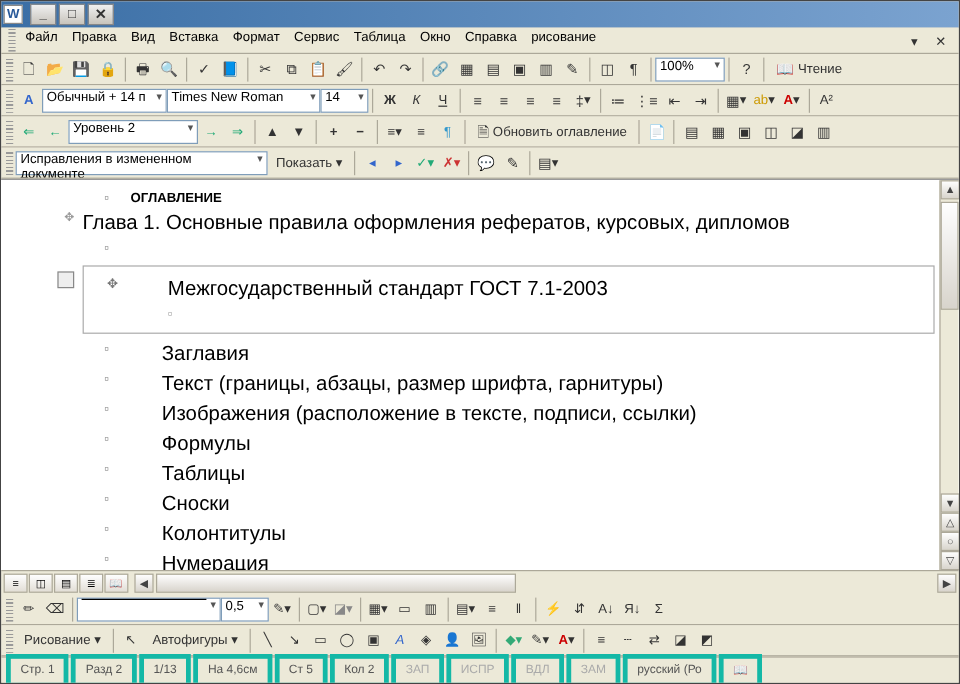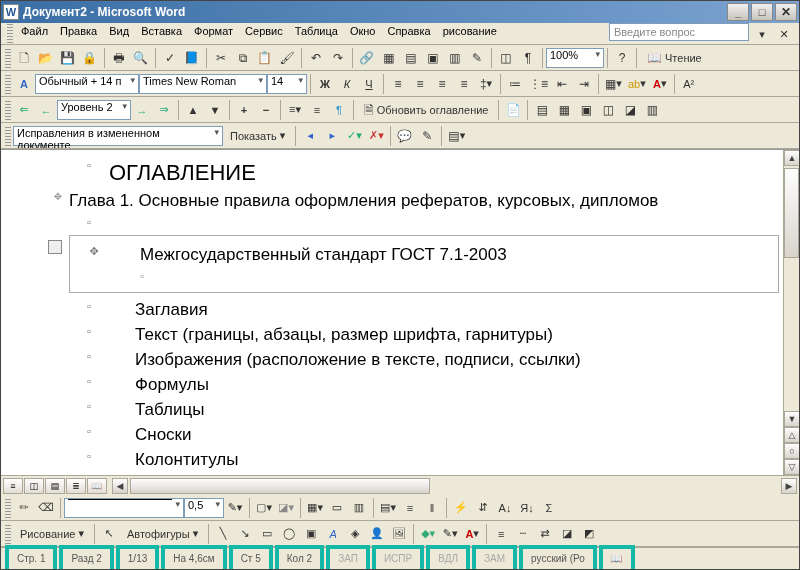--- a/index.html
+++ b/index.html
@@ -16,21 +16,21 @@
 .toolbar{background:#ece9d8;height:26px;display:flex;align-items:center;padding:0 2px;border-bottom:1px solid #aca899;gap:0;flex-wrap:nowrap;overflow:hidden}
 .grip{width:6px;height:20px;background:repeating-linear-gradient(0deg,#999,#999 1px,transparent 1px,transparent 3px);margin:0 2px;cursor:move}
 .tbtn{min-width:22px;height:22px;display:flex;align-items:center;justify-content:center;padding:0 2px;border:1px solid transparent;color:#333;cursor:default}
 .sep{width:1px;height:20px;background:#aca899;margin:0 3px}
 .combo{height:20px;background:#fff;border:1px solid #7f9db9;display:flex;align-items:flex-start;padding:0 3px;font-size:11px;color:#000}
 .combo .dd{margin-left:auto;color:#555;font-size:9px;padding-left:3px}
 .docview{flex:1;background:#fff;overflow:auto;position:relative;padding:6px 20px 6px 46px;font-family:'Times New Roman',serif;font-size:16px;color:#000;border-top:1px solid #999}
 .docview .line{display:flex;align-items:flex-start;margin:2px 0;line-height:1.35}
 .docview .fm{width:22px;color:#999;font-family:Arial;font-size:10px;text-align:center;flex-shrink:0}
 .docview .bullet{width:40px;text-align:center;color:#777;font-size:11px;flex-shrink:0}
-.docview .lvl1{font-weight:normal;font-size:22px}
+.docview .lvl1{font-weight:bold;font-size:11px}
 .docview .lvl2{font-size:17px}
 .docview .txt{flex:1}
 .docview .tocbox{border:1px solid #aaa;margin:6px 0 6px 22px;padding:6px 4px;position:relative}
 .docview .tocbox .handle{position:absolute;left:-22px;top:4px;width:14px;height:14px;border:1px solid #888;background:#eee}
 .scroll-v{position:absolute;right:0;top:0;bottom:0;width:16px;background:#ece9d8;border-left:1px solid #aca899;display:flex;flex-direction:column}
 .scroll-v .arr,.scroll-h .arr{height:16px;width:16px;background:linear-gradient(#fefefe,#d8d4cc);border:1px solid #aca899;display:flex;align-items:center;justify-content:center;font-size:9px;color:#444}
 .scroll-v .track{flex:1;position:relative}
 .scroll-v .thumb{position:absolute;left:0;right:0;top:2px;height:90px;background:linear-gradient(#fefefe,#d8d4cc);border:1px solid #aca899}
 .viewbtns{height:20px;background:#ece9d8;border-top:1px solid #aca899;display:flex;align-items:center;padding:0 2px}
 .viewbtns .vbtn{width:20px;height:16px;border:1px solid #aca899;background:linear-gradient(#fefefe,#e2ded6);margin-right:1px;display:flex;align-items:center;justify-content:center;font-size:9px}
@@ -40,40 +40,38 @@
 .statusbar{height:22px;background:#ece9d8;border-top:1px solid #aca899;display:flex;align-items:center;padding:0 4px;gap:2px}
 .statusbar .cell{padding:4px 8px;border:4px solid #14b8a6;height:28px;display:flex;align-items:center;color:#555;font-size:10px}
 .statusbar .cell.dim{color:#aaa}
 .icon{font-size:12px;line-height:1}
 </style>
 </head>
 <body>
 
 <div class="titlebar">
   <span class="appicon">W</span>
-  <span class="title">Документ2 - Microsoft Word</span>
   <div class="winbtn">_</div>
   <div class="winbtn">□</div>
   <div class="winbtn close">✕</div>
 </div>
 
 <div class="menubar">
   <span class="grip"></span>
   <span class="menuitem">Файл</span>
   <span class="menuitem">Правка</span>
   <span class="menuitem">Вид</span>
   <span class="menuitem">Вставка</span>
   <span class="menuitem">Формат</span>
   <span class="menuitem">Сервис</span>
   <span class="menuitem">Таблица</span>
   <span class="menuitem">Окно</span>
   <span class="menuitem">Справка</span>
   <span class="menuitem">рисование</span>
   <span class="help"></span>
-  <div class="askbox">Введите вопрос</div>
   <div class="tbtn">▾</div>
   <div class="tbtn">✕</div>
 </div>
 
 <div class="toolbar">
   <span class="grip"></span>
   <div class="tbtn">
       <span class="icon">🗋</span>
     </div>
   <div class="tbtn">
@@ -217,21 +215,21 @@
   <div class="tbtn"><span style="color:#c90">ab</span>▾</div>
   <div class="tbtn"><b style="color:#c00">A</b>▾</div>
   <div class="sep"></div>
   <div class="tbtn">A²</div>
 </div>
 
 <div class="toolbar">
   <span class="grip"></span>
   <div class="tbtn" style="color:#2a7">⇐</div>
   <div class="tbtn" style="color:#2a7">←</div>
-  <div class="combo" style="width:74px">
+  <div class="combo" style="width:108px">
       <span>Уровень 2</span>
       <span class="dd">▾</span>
     </div>
   <div class="tbtn" style="color:#2a7">→</div>
   <div class="tbtn" style="color:#2a7">⇒</div>
   <div class="sep"></div>
   <div class="tbtn">▲</div>
   <div class="tbtn">▼</div>
   <div class="sep"></div>
   <div class="tbtn">

